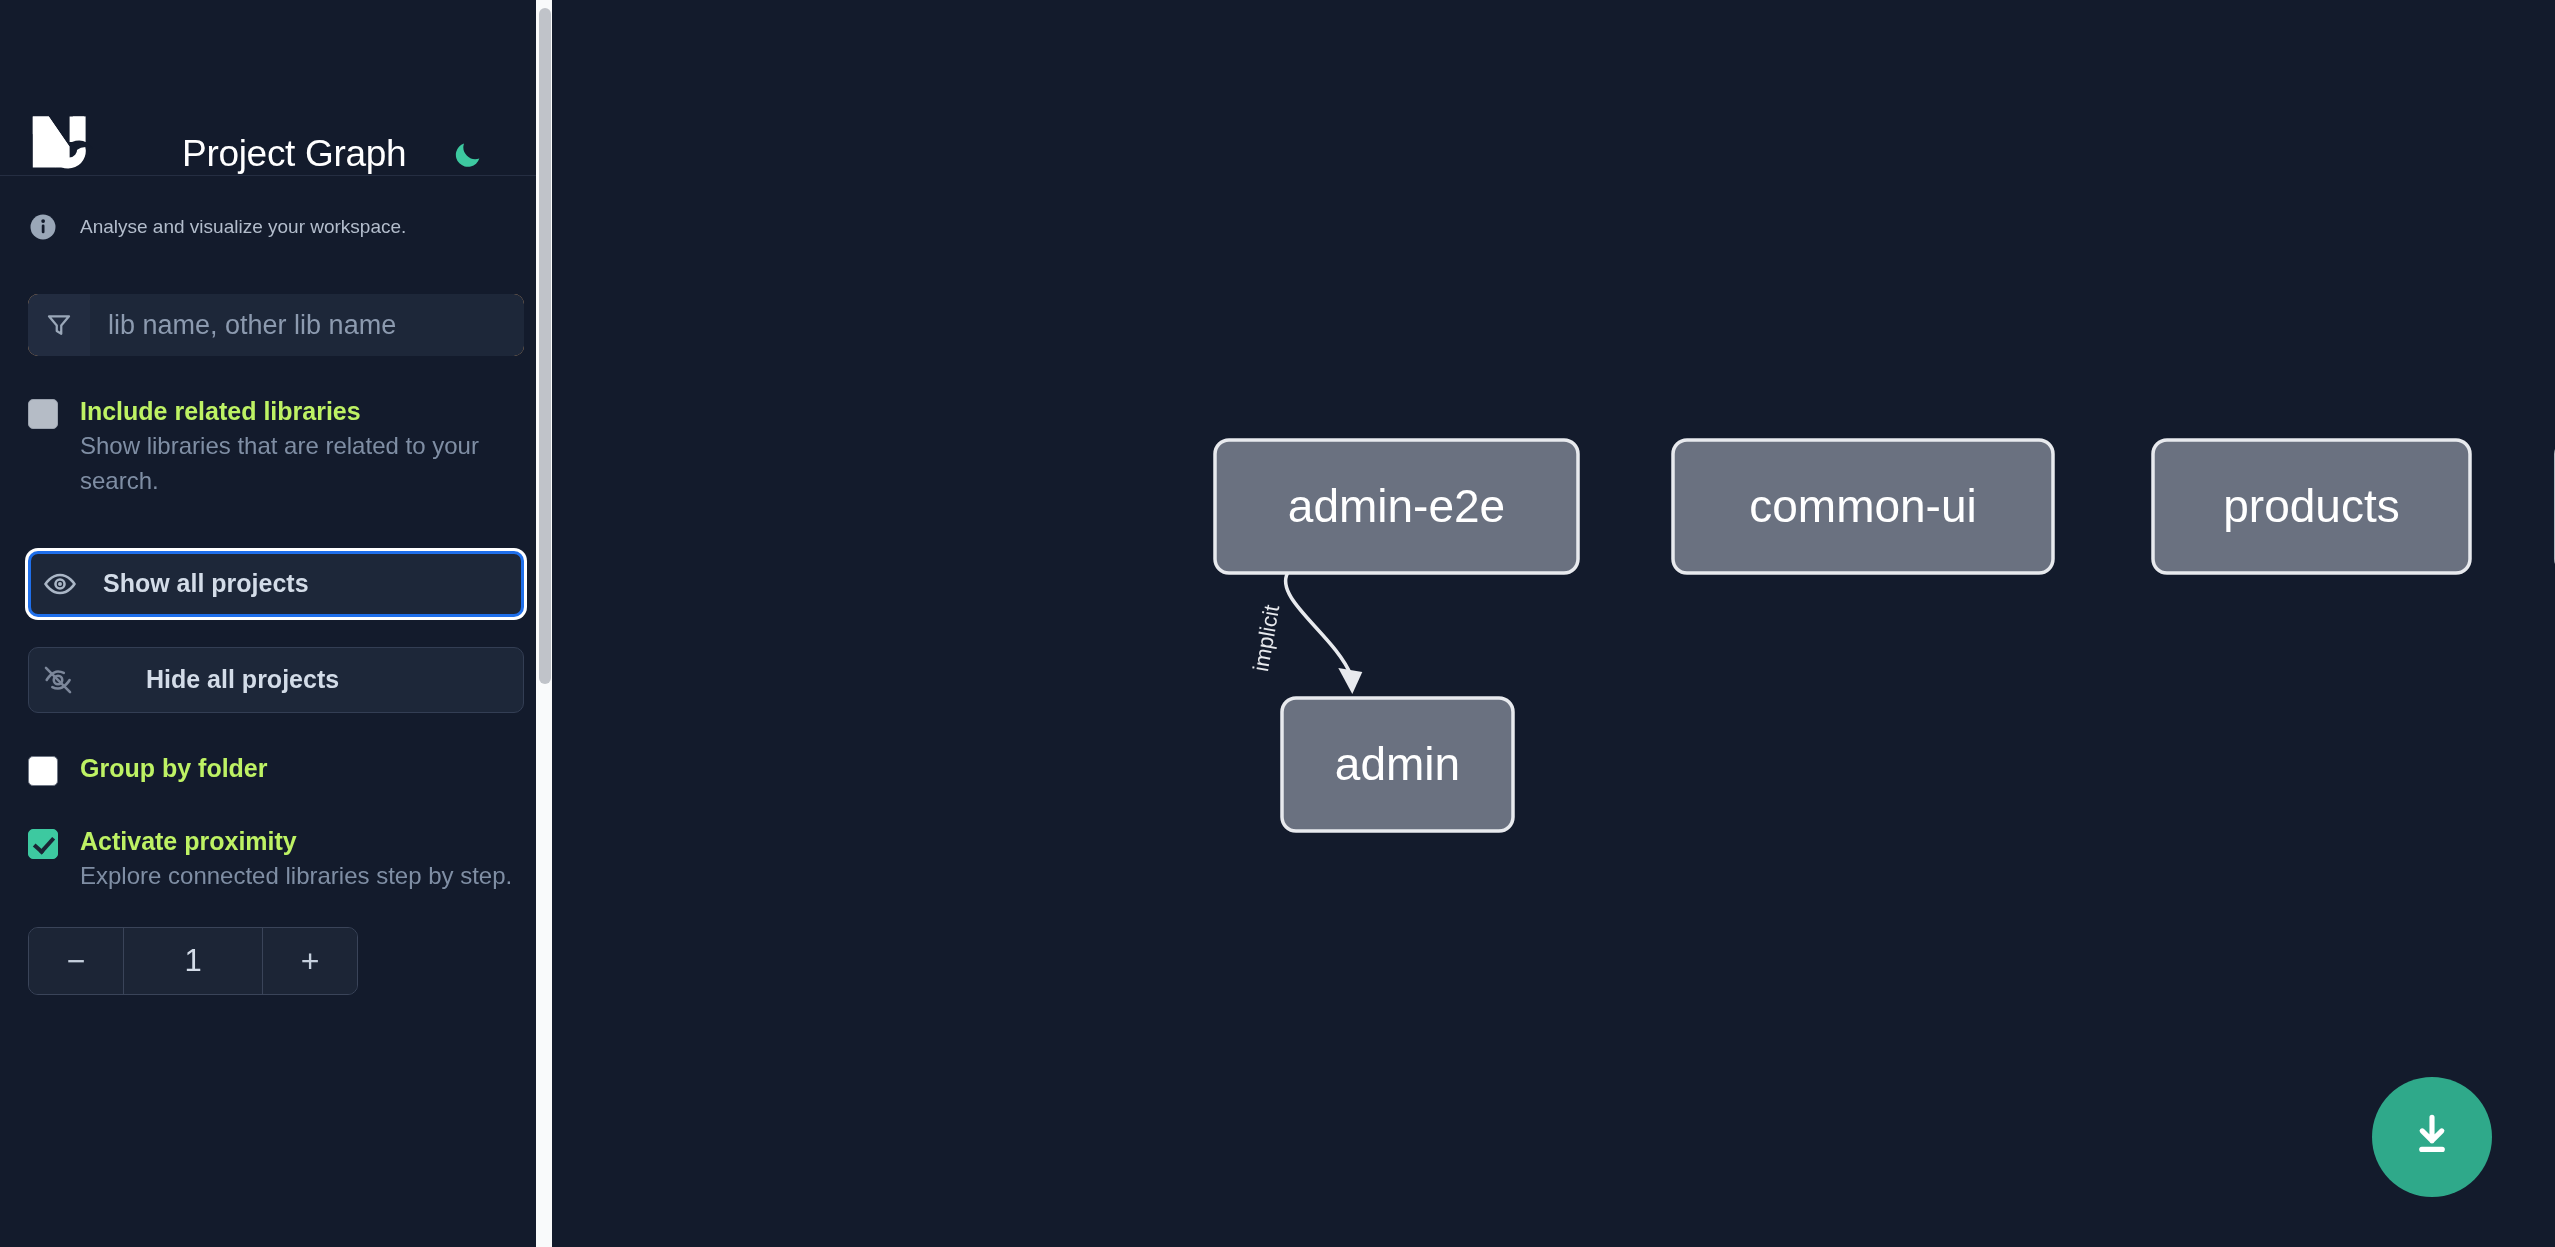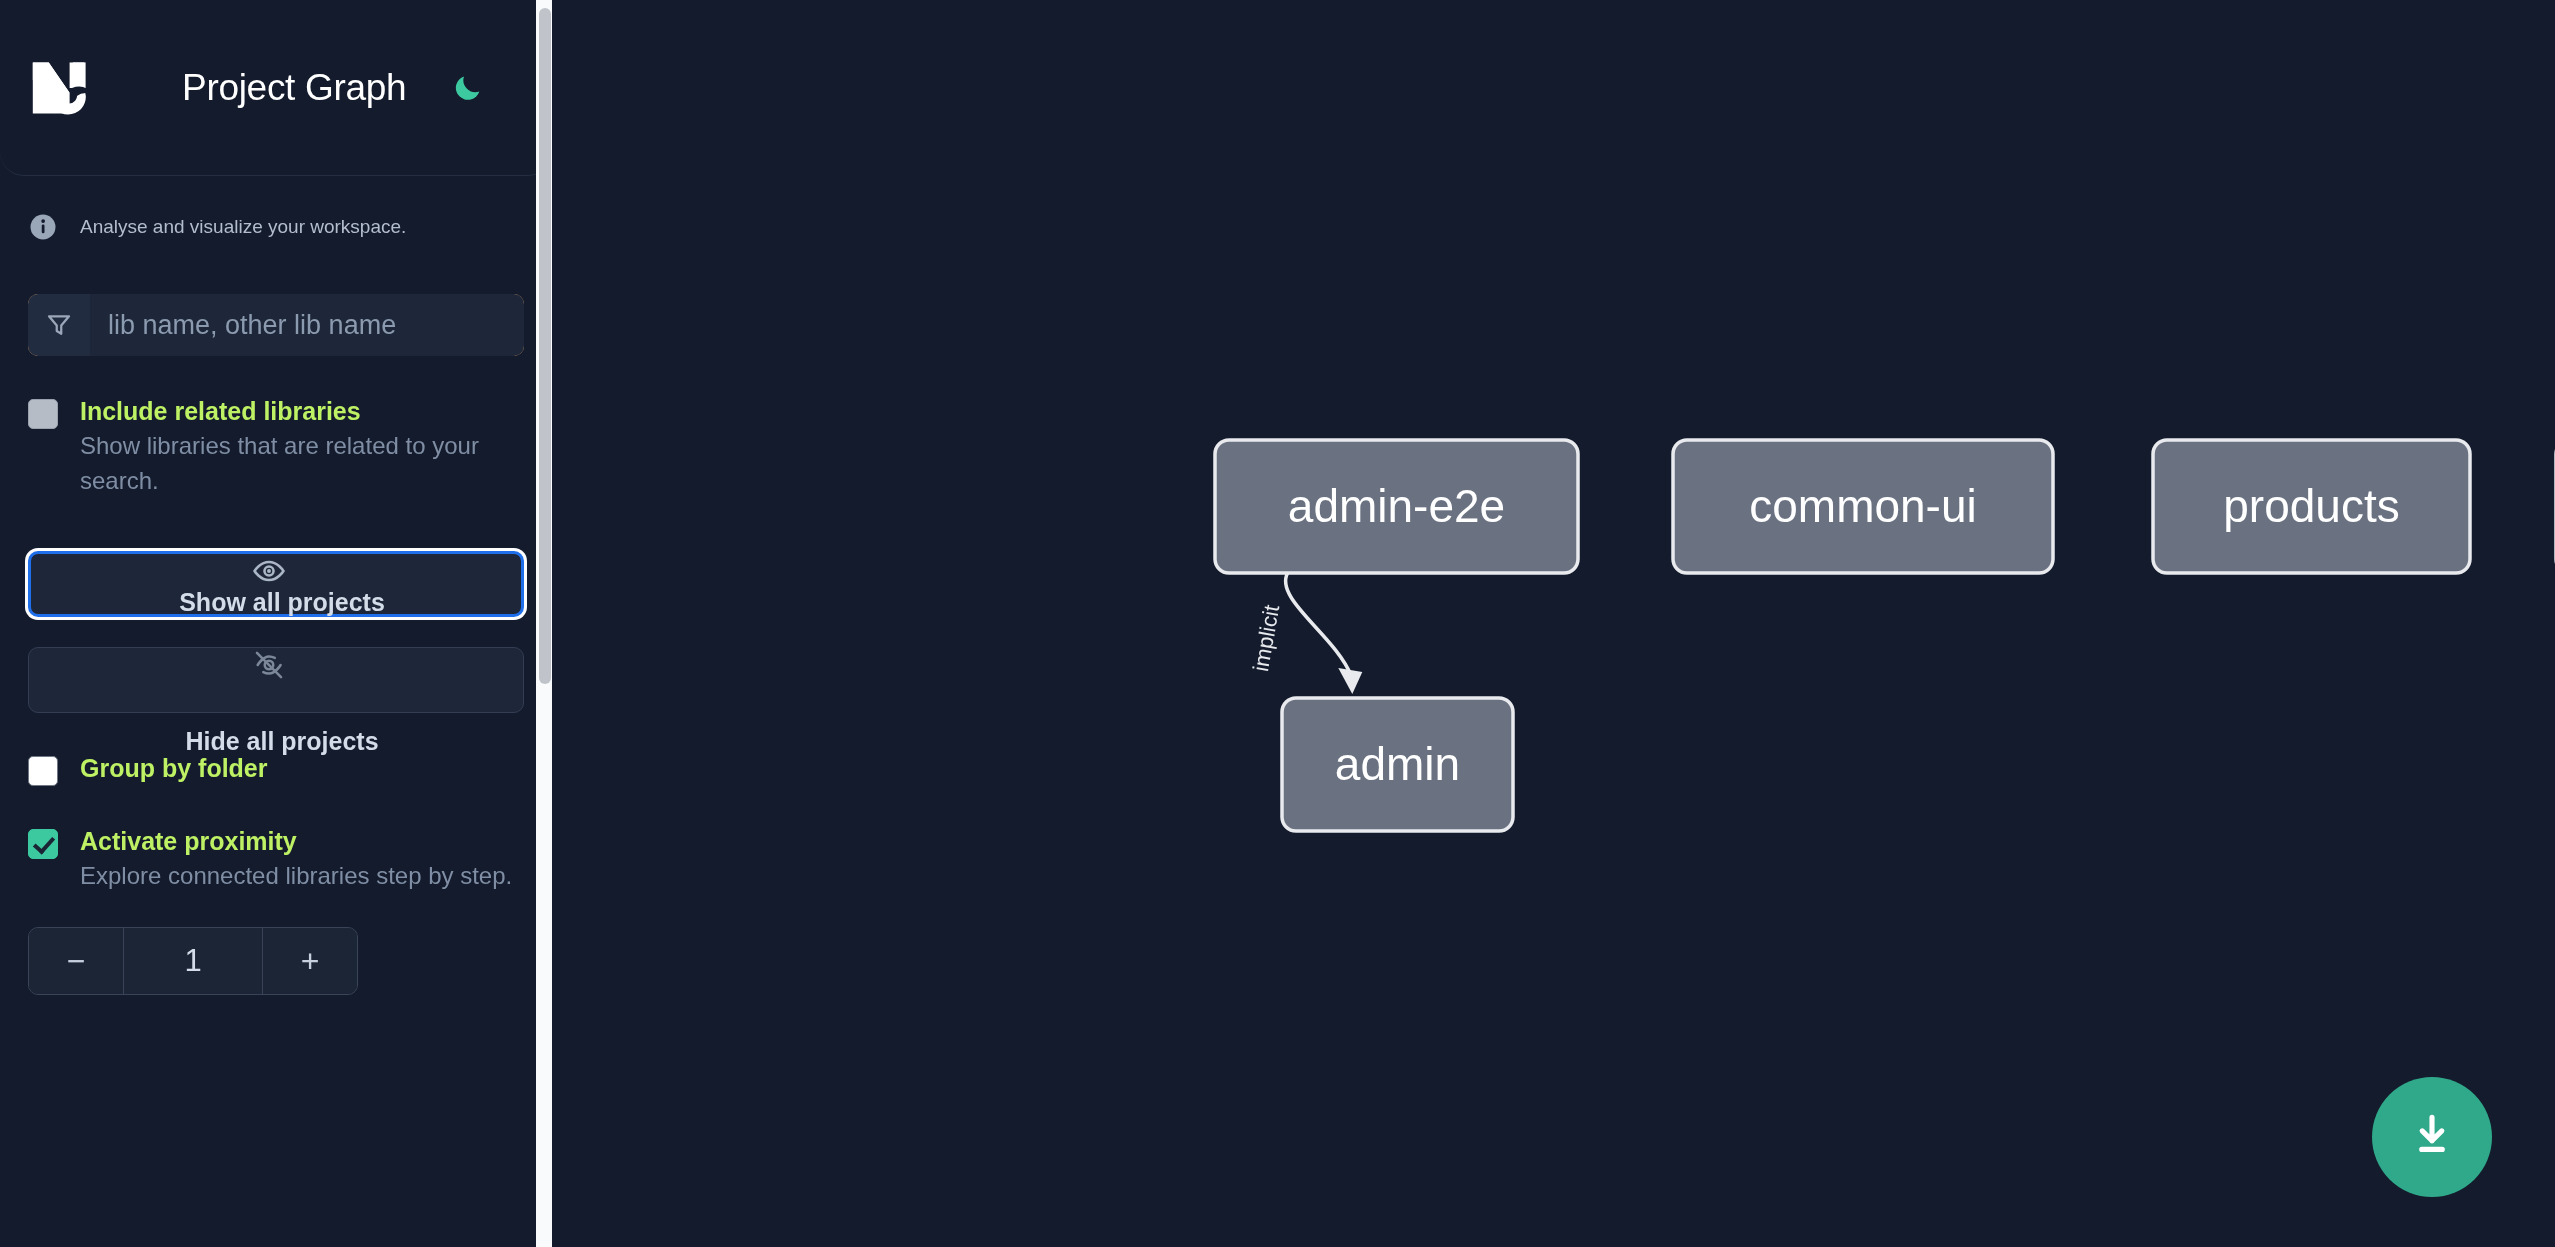--- a/index.html
+++ b/index.html
@@ -17,24 +17,23 @@
     position: relative;
     width: 552px; height: 1247px;
     background: #131B2C;
     flex: 0 0 552px;
     overflow: hidden;
   }
   .sidebar-inner { width: 552px; }
 
   .sb-header {
     height: 176px;
-    display: flex; align-items: center;
+    display: flex; align-items: flex-end;
     padding-left: 28px;
     border-bottom: 1px solid #252E42;
-    border-radius: 24px;
   }
   .nx-logo { width: 96px; height: 66px; flex: 0 0 96px; }
   .app-title {
     font-size: 37px; font-weight: 400; color: #FFFFFF;
     margin-left: 58px; letter-spacing: -0.3px; white-space: nowrap;
   }
   .theme-toggle {
     margin-left: 42px; width: 40px; height: 40px;
     display: flex; align-items: center; justify-content: center;
     cursor: pointer;
@@ -111,21 +110,20 @@
     display: flex; align-items: center;
     width: 100%; height: 66px;
     background: #1D2739;
     border: 1px solid #333E54;
     border-radius: 10px;
     padding-left: 12px;
     color: #D3DCE8;
     font-size: 25px; font-weight: 700;
     font-family: "Liberation Sans", sans-serif;
     cursor: pointer;
-    flex-direction: column;
   }
   .big-btn.focused {
     border: 3px solid #1F6FEB;
     box-shadow: 0 0 0 3px #FFFFFF;
   }
   .big-btn .bicon { flex: 0 0 34px; width: 34px; height: 34px; margin-right: 26px; }
   .btn-show { margin-top: 52px; }
   .btn-hide { margin-top: 30px; gap: 45px; }
 
   .stepper-wrap { padding: 0 28px; margin-top: 34px; }

